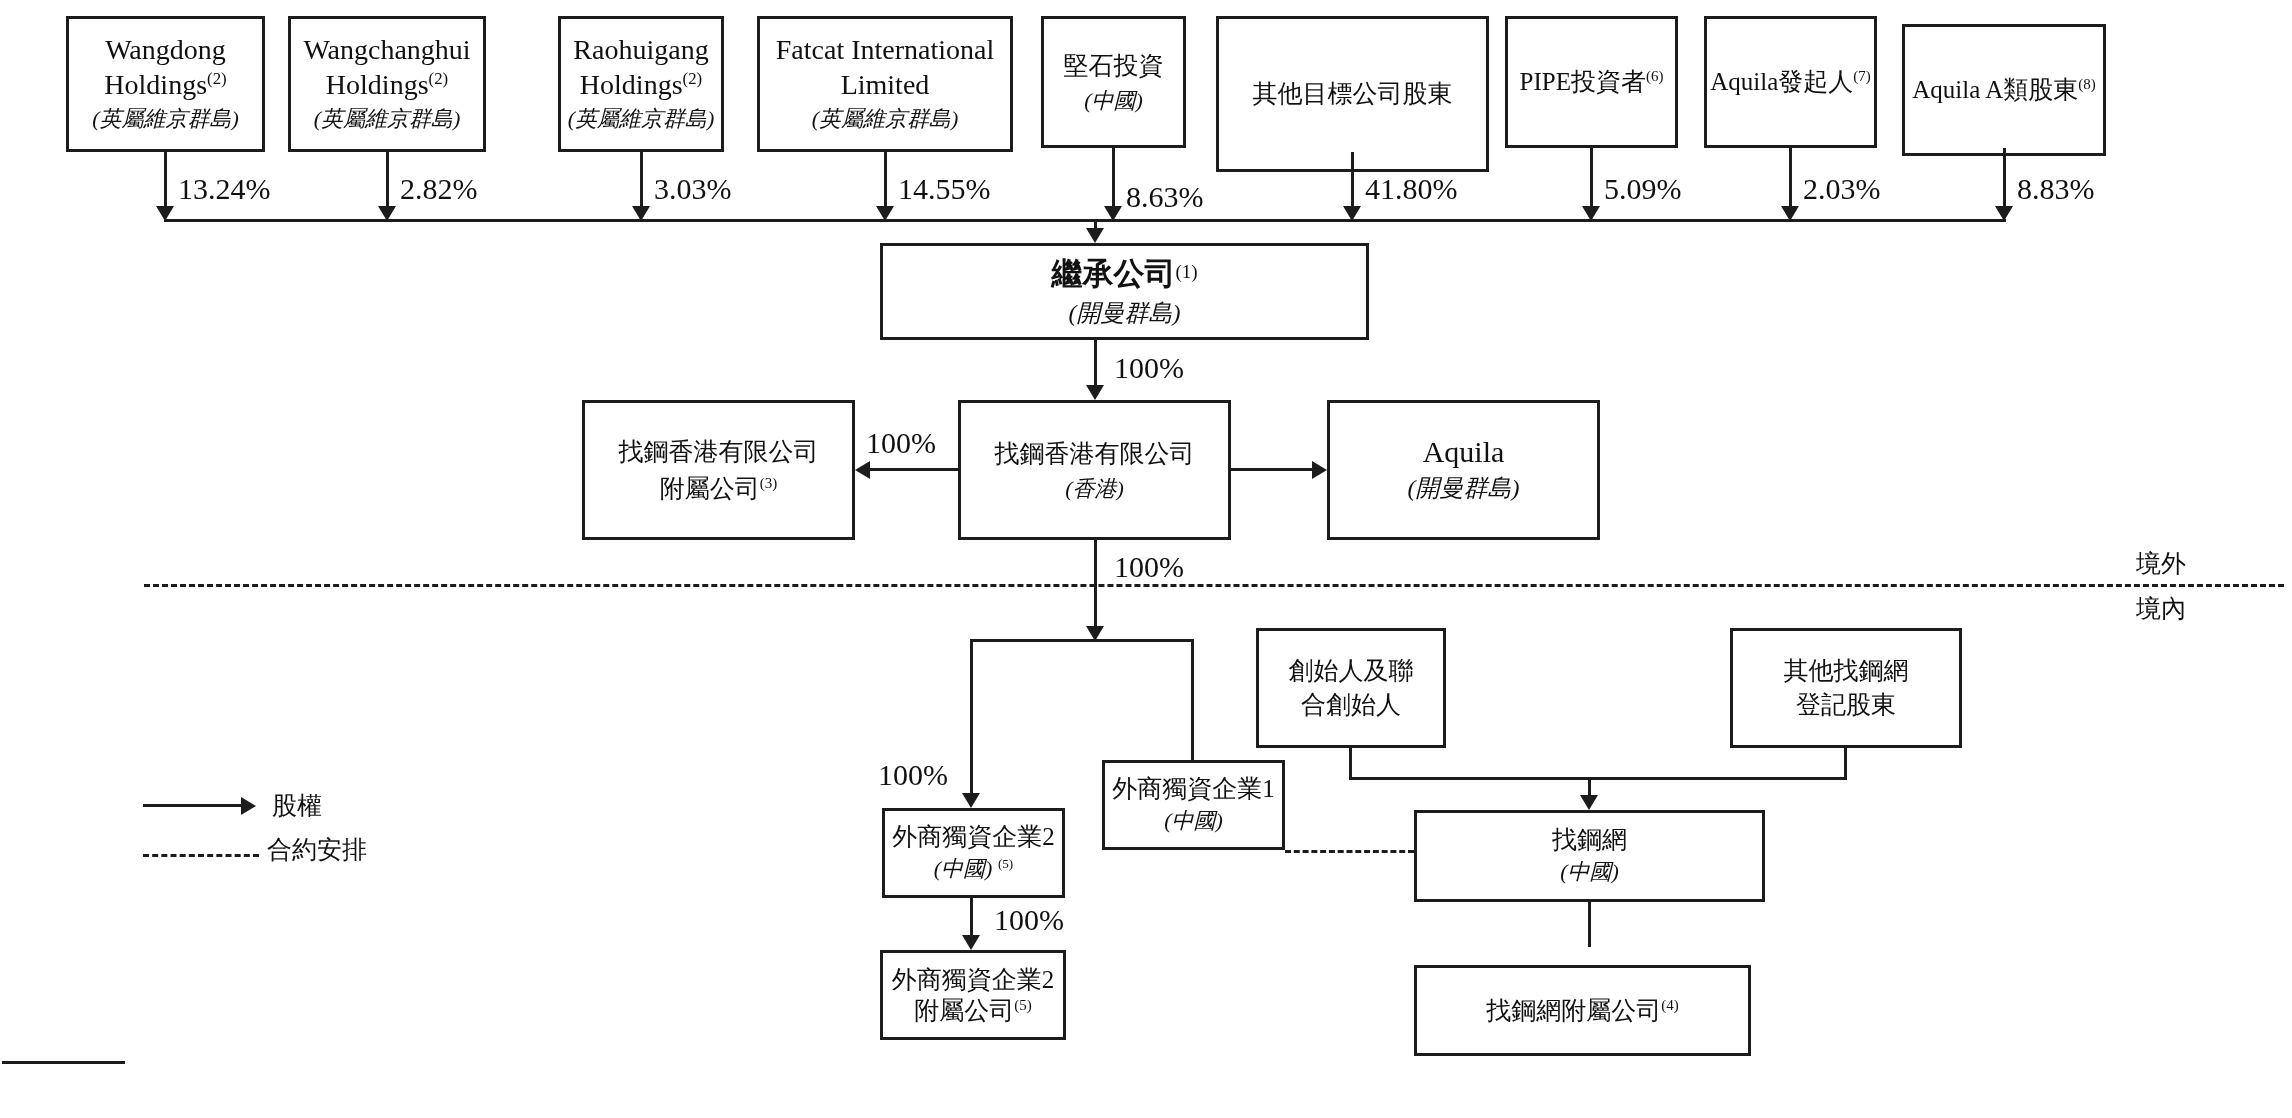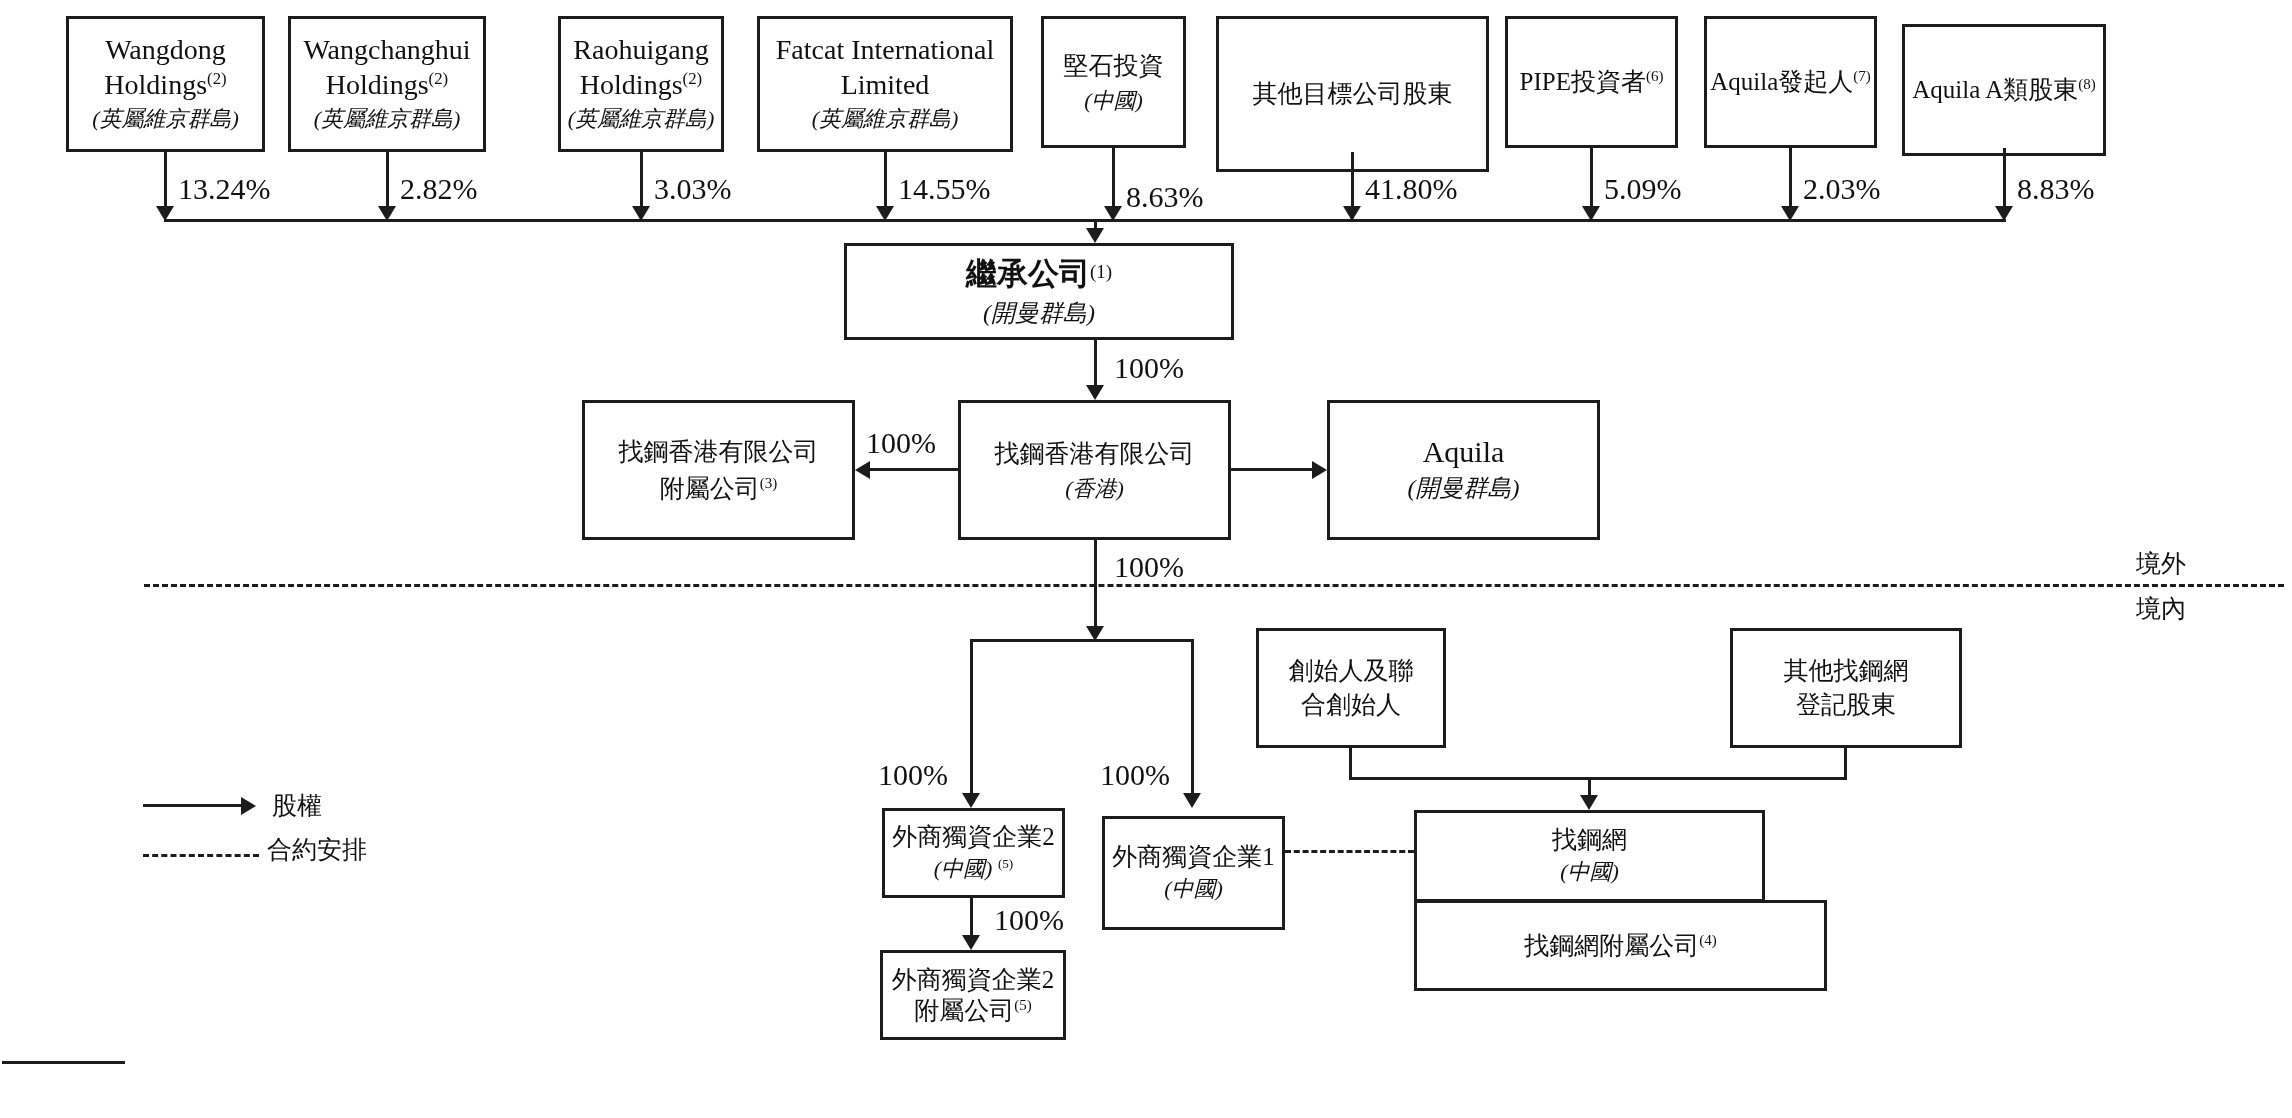--- a/index.html
+++ b/index.html
@@ -96,21 +96,21 @@
 
   <div class="vl" style="left:2003px;top:148px;height:59px"></div>
   <div class="ad" style="left:1995px;top:206px"></div>
   <div class="lbl" style="left:2017px;top:172px">8.83%</div>
 
   <div class="hl" style="left:164px;top:219px;width:1842px"></div>
 
   <div class="vl" style="left:1094px;top:221px;height:9px"></div>
   <div class="ad" style="left:1086px;top:228px"></div>
 
-  <div class="box" style="left:844px;top:243px;width:390px;height:97px">
+  <div class="box" style="left:880px;top:243px;width:489px;height:97px">
     <div><span class="bold">繼承公司</span><sup style="font-size:19px">(1)</sup></div>
     <div class="loc" style="font-size:24px">(開曼群島)</div>
   </div>
 
   <div class="vl" style="left:1094px;top:340px;height:46px"></div>
   <div class="ad" style="left:1086px;top:385px"></div>
   <div class="lbl" style="left:1114px;top:351px">100%</div>
 
   <div class="box" style="left:582px;top:400px;width:273px;height:140px">
     <div class="cn"><span>找鋼香港有限公司</span><br><span>附屬公司</span><sup>(3)</sup></div>
@@ -144,21 +144,21 @@
   <div class="ad" style="left:962px;top:793px"></div>
   <div class="vl" style="left:1191px;top:639px;height:154px"></div>
   <div class="ad" style="left:1183px;top:793px"></div>
   <div class="lbl" style="left:878px;top:758px">100%</div>
   <div class="lbl" style="left:1100px;top:758px">100%</div>
 
   <div class="box" style="left:882px;top:808px;width:183px;height:90px">
     <div class="cn" style="line-height:1.25">外商獨資企業2</div>
     <div class="loc"><span>(中國)</span> <sup style="font-style:normal">(5)</sup></div>
   </div>
-  <div class="box" style="left:1102px;top:816px;width:183px;height:114px">
+  <div class="box" style="left:1102px;top:760px;width:183px;height:90px">
     <div class="cn" style="line-height:1.25">外商獨資企業1</div>
     <div class="loc">(中國)</div>
   </div>
 
   <div class="vl" style="left:970px;top:898px;height:38px"></div>
   <div class="ad" style="left:962px;top:935px"></div>
   <div class="lbl" style="left:994px;top:903px">100%</div>
 
   <div class="box" style="left:880px;top:950px;width:186px;height:90px">
     <div class="cn" style="line-height:1.25"><span>外商獨資企業2</span><br><span>附屬公司</span><sup>(5)</sup></div>
@@ -176,21 +176,21 @@
   <div class="hl" style="left:1349px;top:777px;width:498px"></div>
   <div class="vl" style="left:1588px;top:780px;height:17px"></div>
   <div class="ad" style="left:1580px;top:795px"></div>
 
   <div class="box" style="left:1414px;top:810px;width:351px;height:92px">
     <div class="cn" style="line-height:1.25">找鋼網</div>
     <div class="loc">(中國)</div>
   </div>
   <div class="dash" style="left:1285px;top:850px;width:129px"></div>
   <div class="vl" style="left:1588px;top:902px;height:45px"></div>
-  <div class="box" style="left:1414px;top:900px;width:413px;height:91px">
+  <div class="box" style="left:1414px;top:965px;width:337px;height:91px">
     <div class="cn"><span>找鋼網附屬公司</span><sup>(4)</sup></div>
   </div>
 
   <div class="hl" style="left:143px;top:804px;width:98px"></div>
   <div class="ar" style="left:241px;top:797px"></div>
   <div class="lbl sm" style="left:272px;top:789px">股權</div>
   <div class="dash" style="left:143px;top:854px;width:116px"></div>
   <div class="lbl sm" style="left:267px;top:833px">合約安排</div>
 
   <div class="hl" style="left:2px;top:1061px;width:123px"></div>

